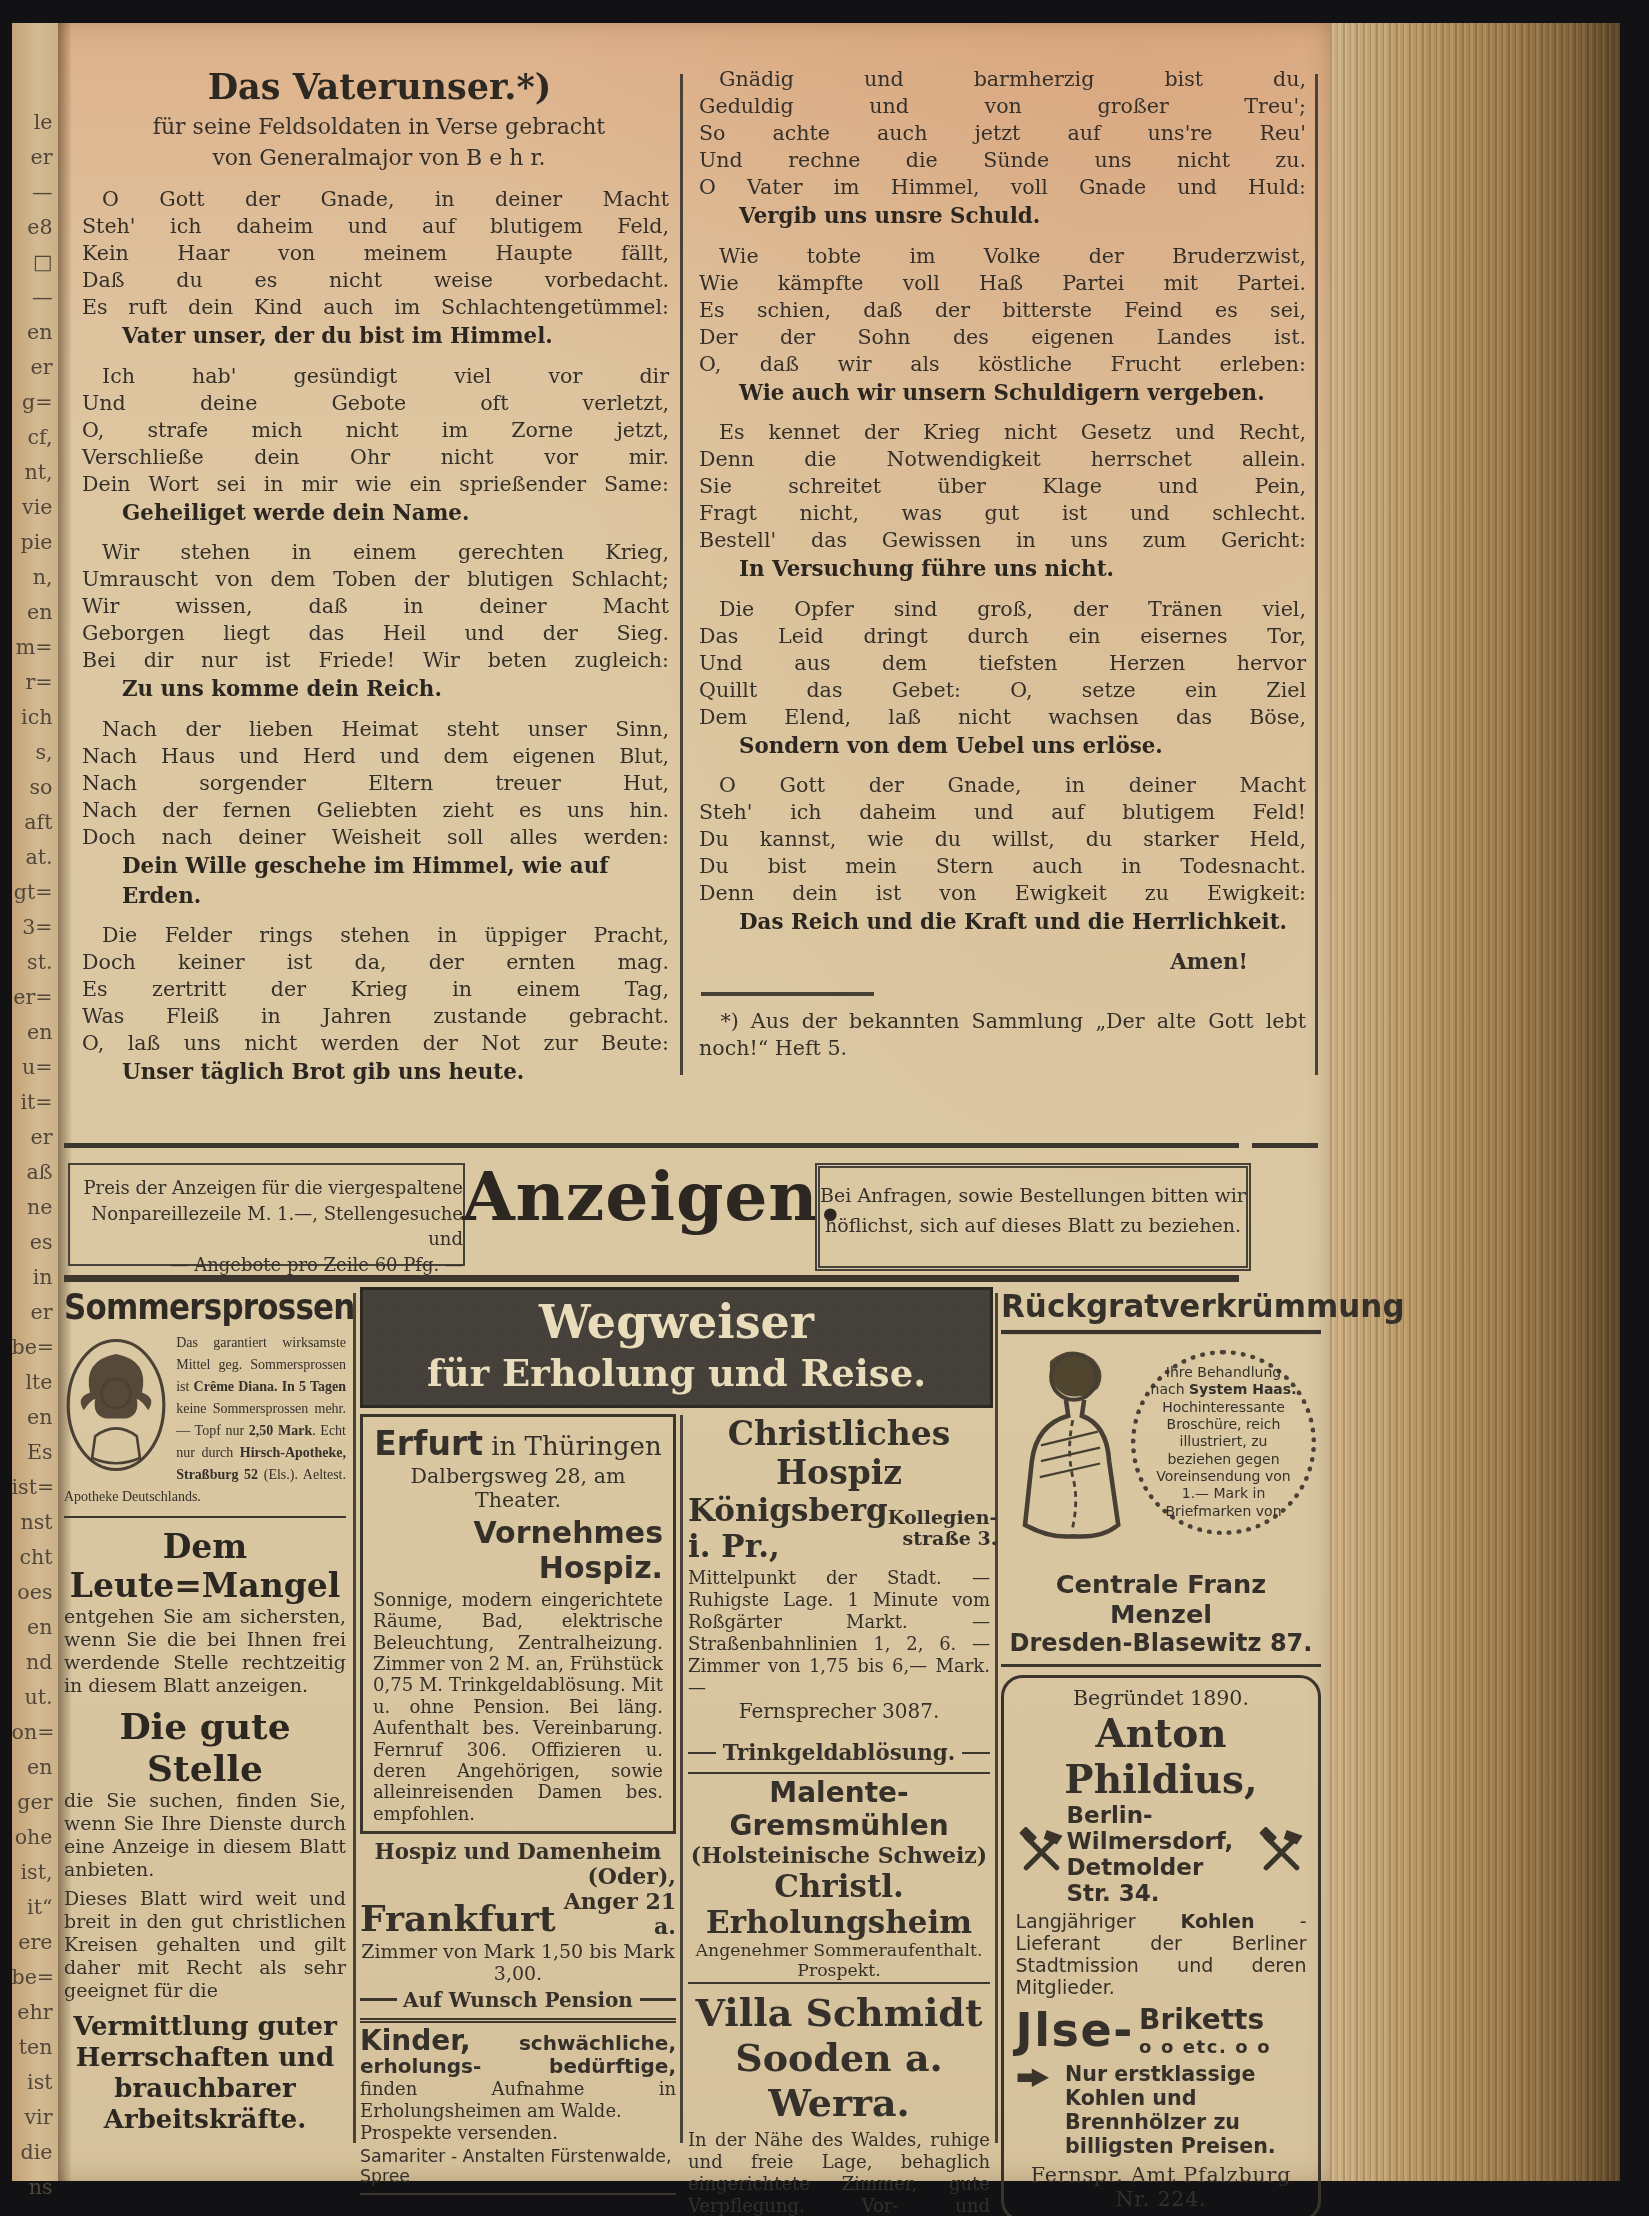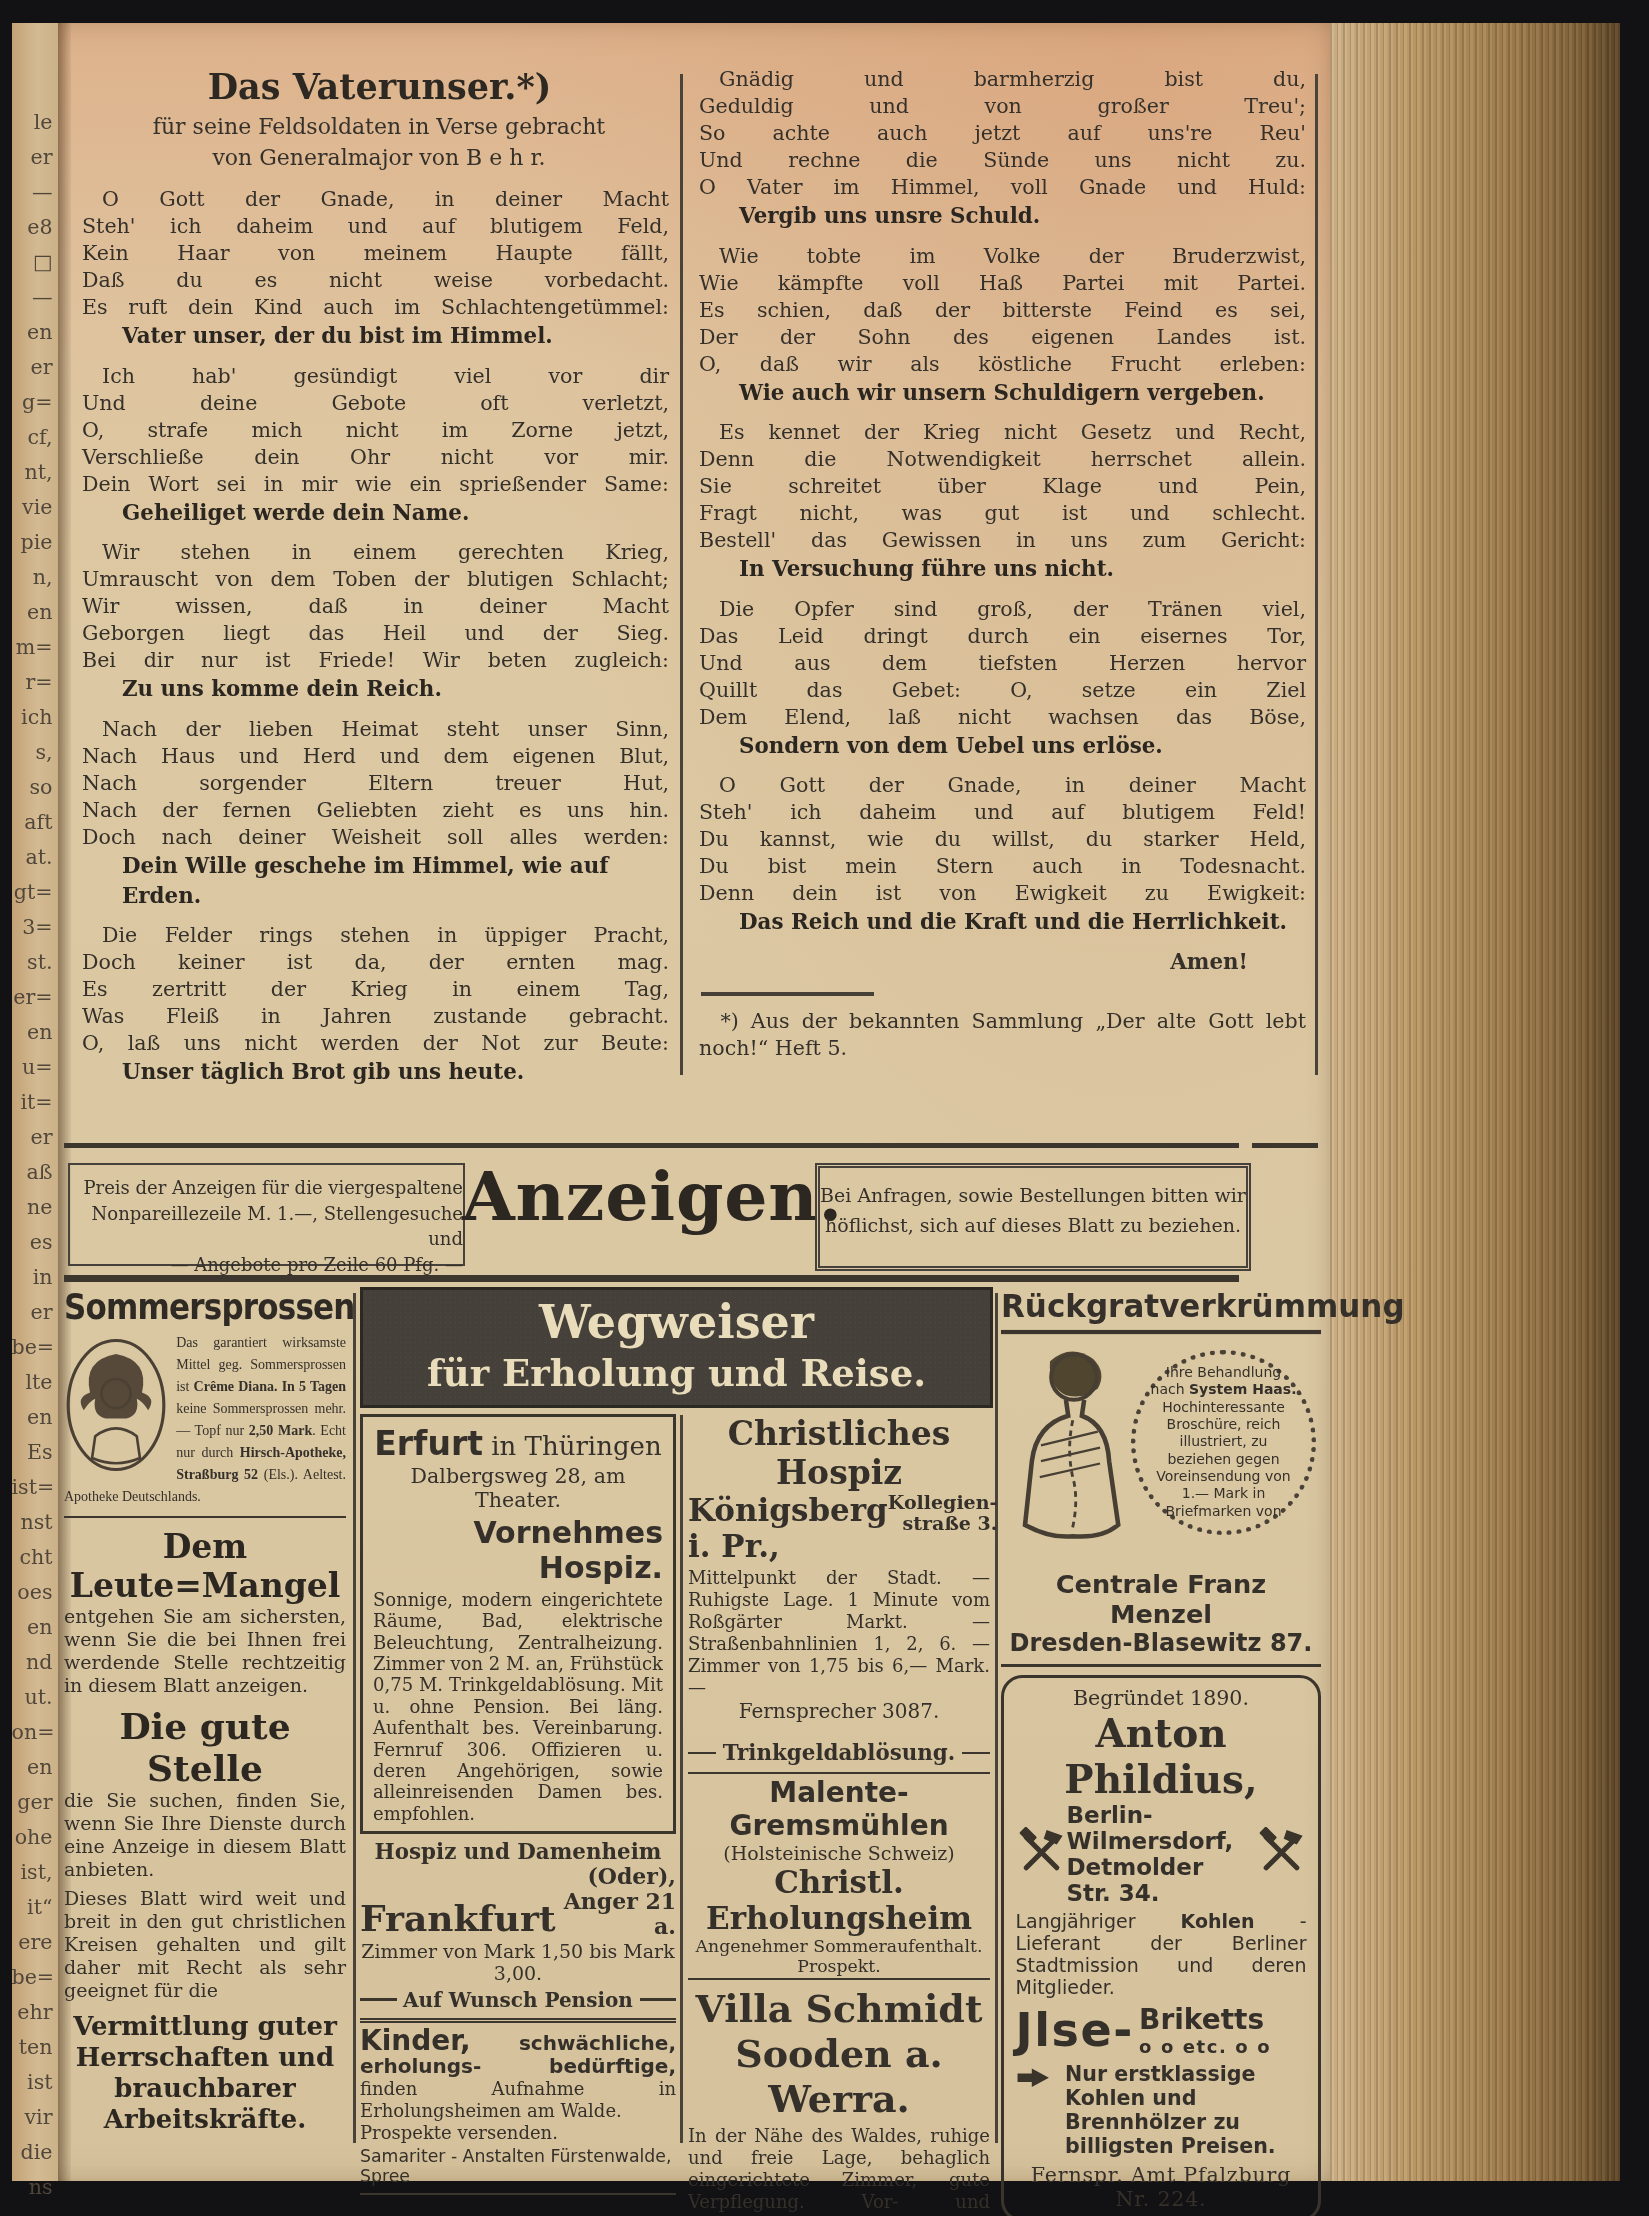--- a/index.html
+++ b/index.html
@@ -353,38 +353,38 @@
     </div>
     <div style="font-size:18px;">Prospekte versenden.</div>
     <div class="sans" style="font-size:17.3px;margin-top:3.3px;">Samariter - Anstalten    Fürstenwalde,    Spree</div>
   </div>
 
 </div>
 
 <div class="abs" style="left:688px;top:1414px;width:302px;">
   <div style="border-bottom:2.5px solid #3c362e;padding-bottom:6.6px;">
     <div class="ctr" style="font-size:33px;font-weight:bold;">Christliches Hospiz</div>
-    <div style="display:flex;align-items:flex-start;justify-content:space-between;">
+    <div style="display:flex;align-items:center;justify-content:space-between;">
       <span style="font-size:31px;font-weight:bold;">Königsberg i. Pr.,</span>
       <span style="text-align:right;font-size:19px;font-weight:bold;line-height:21.4px;">
         <span style="display:block;">Kollegien-</span>
         <span style="display:block;">straße 3.</span>
       </span>
     </div>
     <div class="jus" style="font-size:18px;line-height:22px;margin-top:3.3px;">Mittelpunkt der Stadt. — Ruhigste Lage.  1 Minute vom Roßgärter Markt. — Straßenbahnlinien 1, 2, 6. — Zimmer von 1,75 bis 6,— Mark. —</div>
     <div class="ctr" style="font-size:20px;">Fernsprecher 3087.</div>
     <div class="flexmid" style="margin-top:17px;">
         <span class="ln"></span>
         <span style="font-size:21.4px;font-weight:bold;">Trinkgeldablösung.</span>
         <span class="ln"></span>
       </div>
   </div>
   <div style="border-bottom:2.5px solid #3c362e;padding:2px 0;">
     <div class="ctr sans" style="font-size:28px;font-weight:bold;">Malente-Gremsmühlen</div>
-    <div class="ctr" style="font-size:19px;">(Holsteinische Schweiz)</div>
+    <div class="ctr" style="font-size:22px;font-weight:bold;">(Holsteinische Schweiz)</div>
     <div class="ctr" style="font-size:31px;font-weight:bold;">Christl. Erholungsheim</div>
     <div class="ctr" style="font-size:17.3px;">Angenehmer Sommeraufenthalt.  Prospekt.</div>
   </div>
   <div style="padding:6.6px 0;">
     <div class="ctr" style="font-size:38px;font-weight:bold;">Villa Schmidt</div>
     <div class="ctr" style="font-size:38px;font-weight:bold;">Sooden a. Werra.</div>
     <div class="jus" style="font-size:18px;line-height:22px;margin-top:3.3px;">In der Nähe des Waldes, ruhige und freie Lage, behaglich eingerichtete Zimmer, gute Verpflegung.  Vor- und Nachsommer</div>
 
   </div>
 

